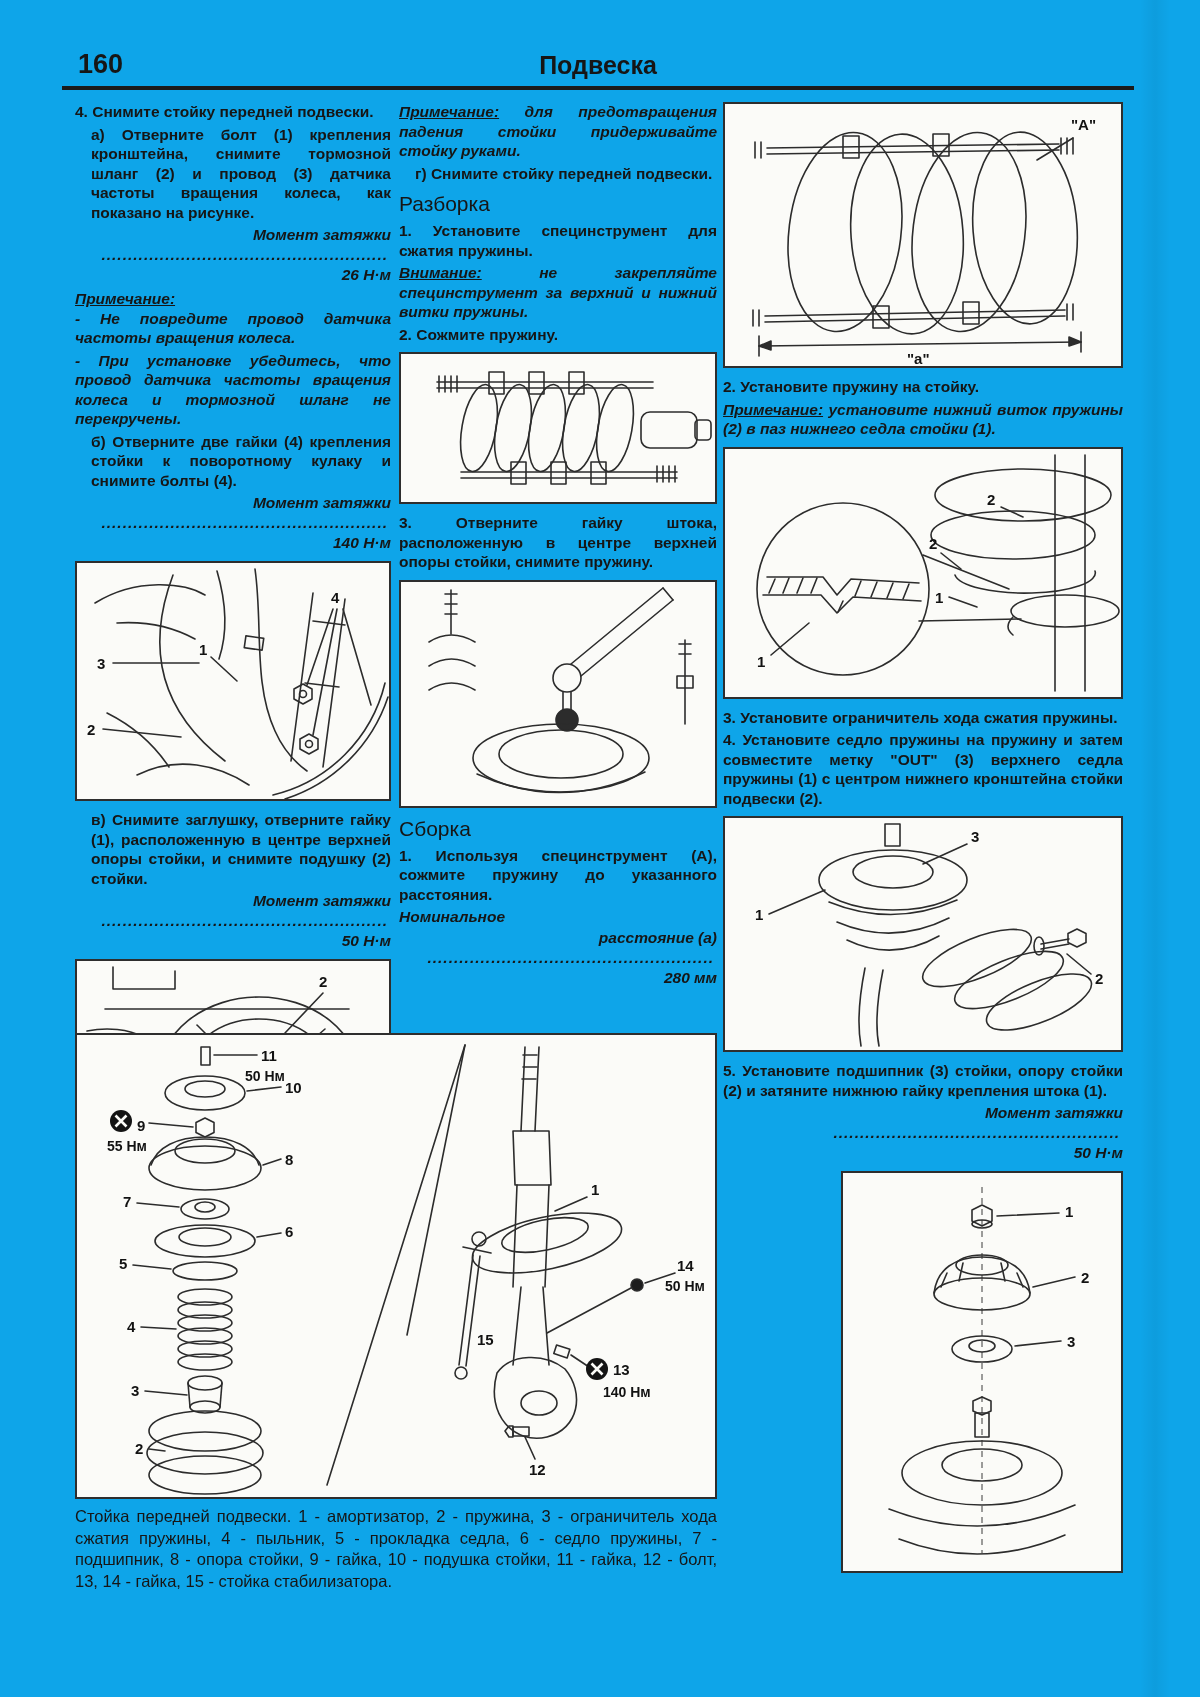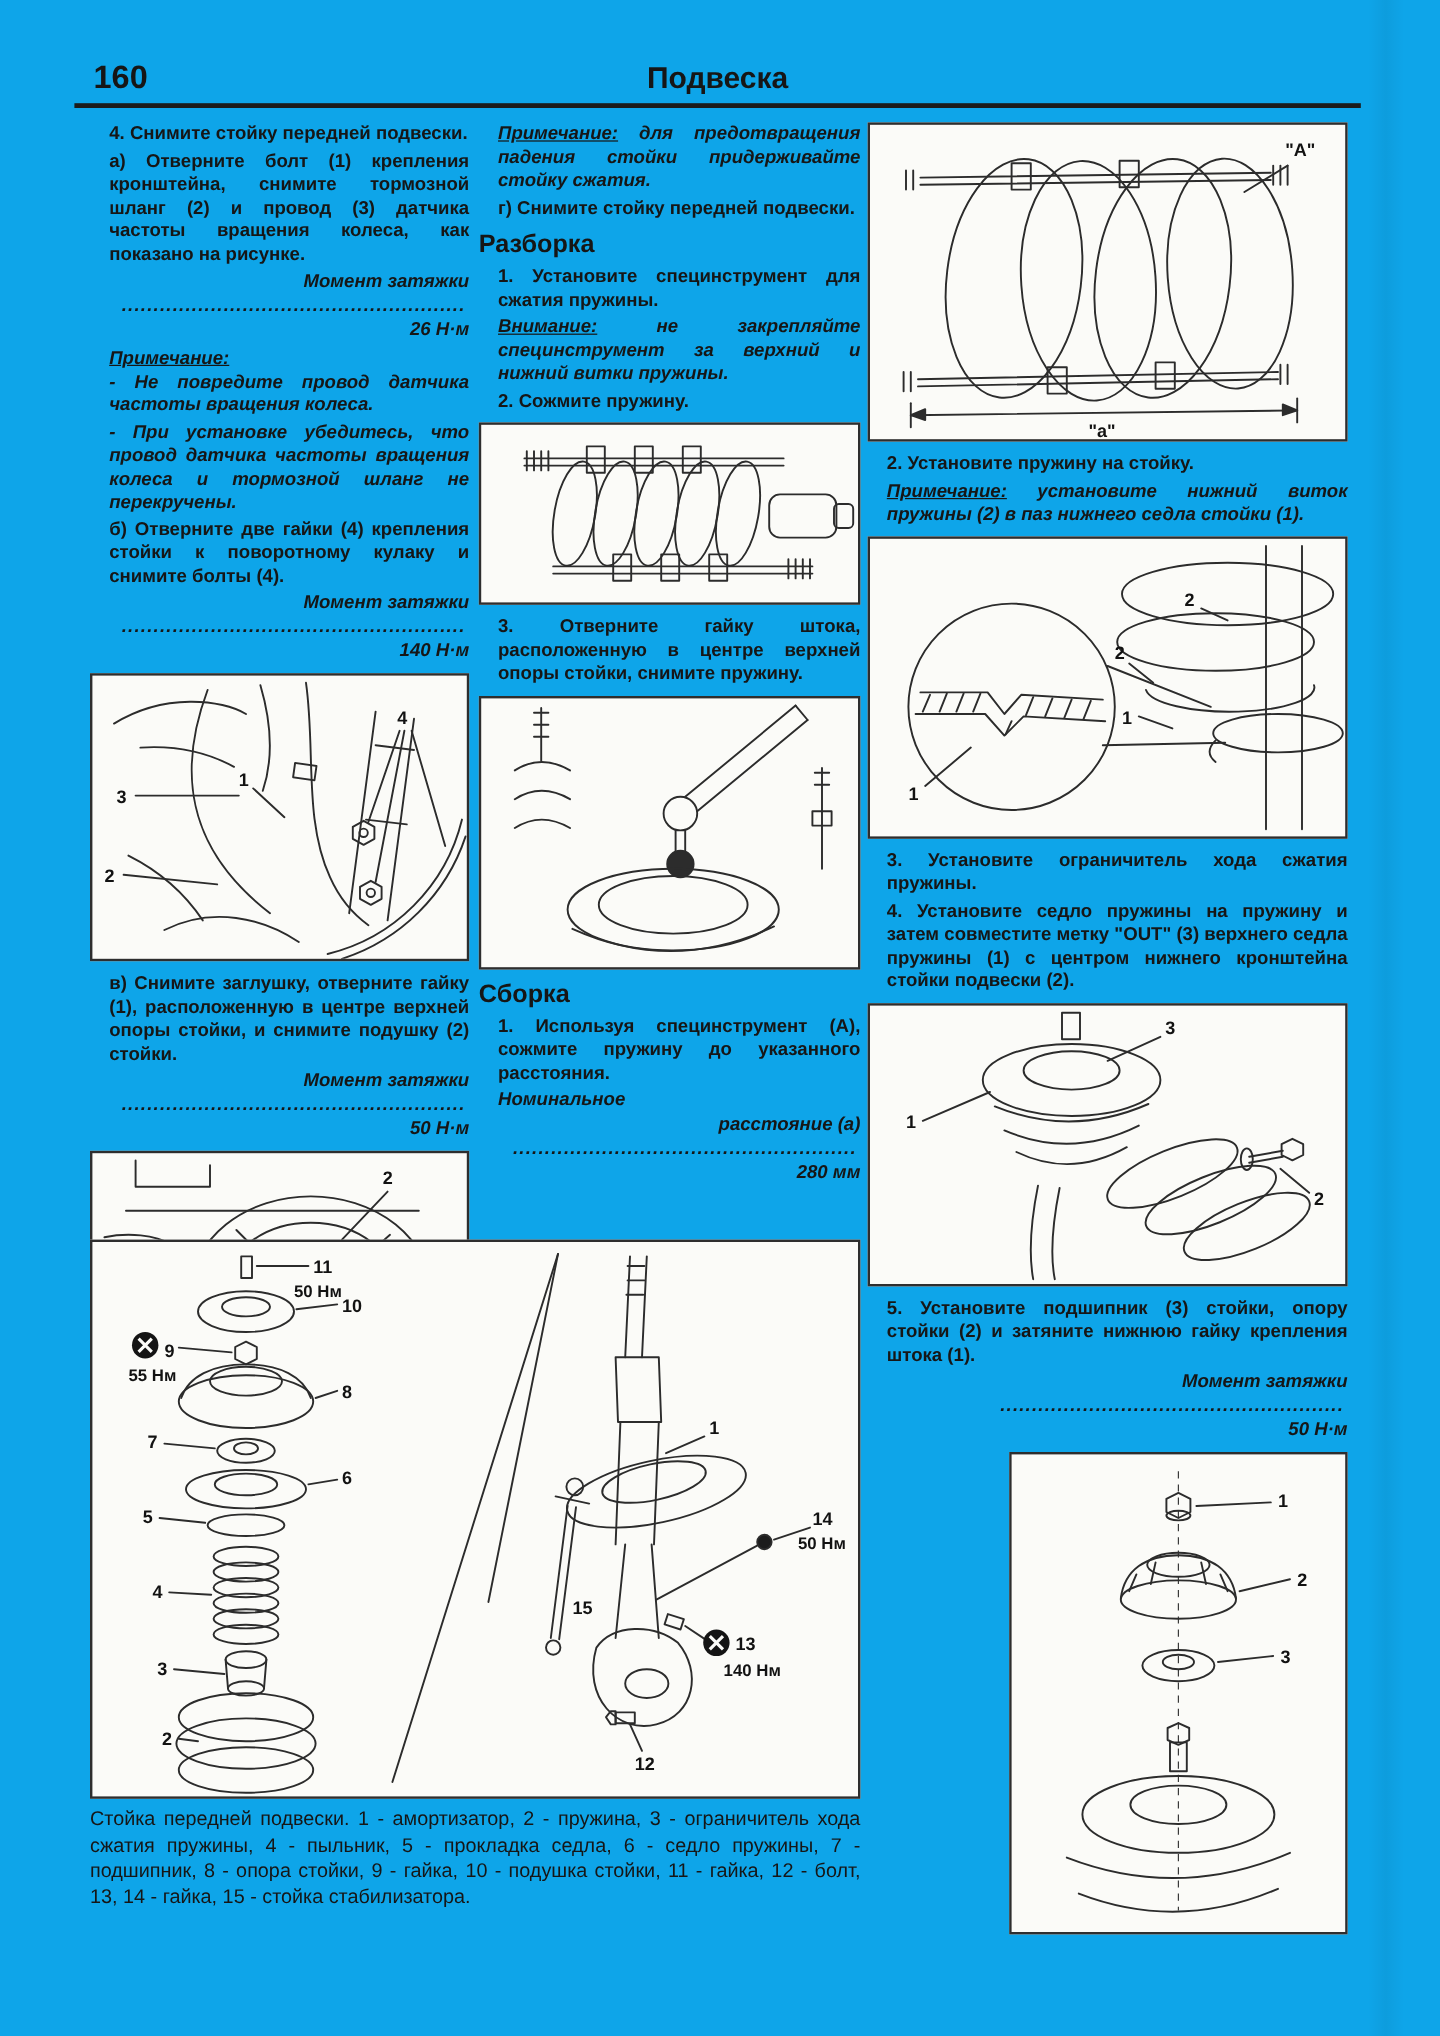--- a/index.html
+++ b/index.html
@@ -16,28 +16,28 @@
   .pnum{position:absolute;left:16px;bottom:6px;font-size:27px;font-weight:700;}
   .ptitle{position:absolute;left:0;right:0;bottom:6px;text-align:center;font-size:25px;font-weight:700;}
   
   .content{position:absolute;top:100px;left:75px;width:1050px;height:1590px;}
   .col{position:absolute;top:2px;}
   .col1{left:0;width:316px;}
   .col2{left:324px;width:318px;}
   .col3{left:648px;width:400px;}
   .bottom-block{position:absolute;left:0;top:933px;width:642px;}
   
-  .bt{font-size:15.5px;line-height:19.5px;font-weight:700;text-align:justify;margin:0 0 3px 16px;}
+  .bt{font-size:15.5px;line-height:19.5px;font-weight:700;text-align:justify;margin:0 0 3px 0;}
   .sub{margin-left:16px;}
   .it{font-style:italic;}
   .und{text-decoration:underline;}
   .torque{display:flex;align-items:flex-end;font-size:15.5px;line-height:20px;
     font-weight:700;font-style:italic;margin:1px 0 4px 0;flex-direction:column;}
   .torque .dots{flex:1;overflow:hidden;white-space:nowrap;letter-spacing:1px;margin:0 3px;}
-  h2.section{font-size:21px;line-height:24px;font-weight:700;margin:9px 0 5px 0;}
+  h2.section{font-size:21px;line-height:24px;font-weight:400;margin:9px 0 5px 0;}
   
   .figbox{border:2px solid #2e2e2e;margin:8px 0 9px 0;background:#fbfbf8;}
   .figbox svg{display:block;}
   .fig8wrap{width:282px;margin-left:auto;}
   .fig-caption{font-size:16.5px;line-height:21.5px;font-weight:400;text-align:justify;margin-top:7px;}
   
   .art{stroke:#2c2c2c;stroke-width:1.6;fill:none;stroke-linecap:round;stroke-linejoin:round;}
   .artthin{stroke:#3a3a3a;stroke-width:1;fill:none;}
   .lbl{font-family:"Liberation Sans",sans-serif;font-size:15px;font-weight:700;fill:#121212;}
   .lbl2{font-family:"Liberation Sans",sans-serif;font-size:14px;font-weight:700;fill:#121212;}
@@ -133,21 +133,21 @@
             <line x1="264" y1="160" x2="196" y2="122"></line>
             <path d="M60,176 C100,196 150,200 196,196"></path>
           </g>
           <text class="lbl" x="242" y="26">2</text>
           <text class="lbl" x="268" y="176">1</text>
         </svg>
       </div>
     </section>
 
     <section class="col col2">
-      <p class="bt it"><span class="und">Примечание:</span><span> для предотвращения падения стойки придерживайте стойку сжатия.</span></p>
+      <p class="bt it"><span class="und">Примечание:</span><span> для предотвращения падения стойки придерживайте стойку руками.</span></p>
       <p class="bt sub">г) Снимите стойку передней подвески.</p>
       <h2 class="section">Разборка</h2>
       <p class="bt">1. Установите специнструмент для сжатия пружины.</p>
       <p class="bt it"><span class="und">Внимание:</span><span> не закрепляйте специнструмент за верхний и нижний витки пружины.</span></p>
       <p class="bt">2. Сожмите пружину.</p>
 
       <div class="figbox">
         <svg width="314" height="148" viewBox="0 0 314 148">
           <g class="art">
             <line x1="36" y1="28" x2="252" y2="28"></line>

